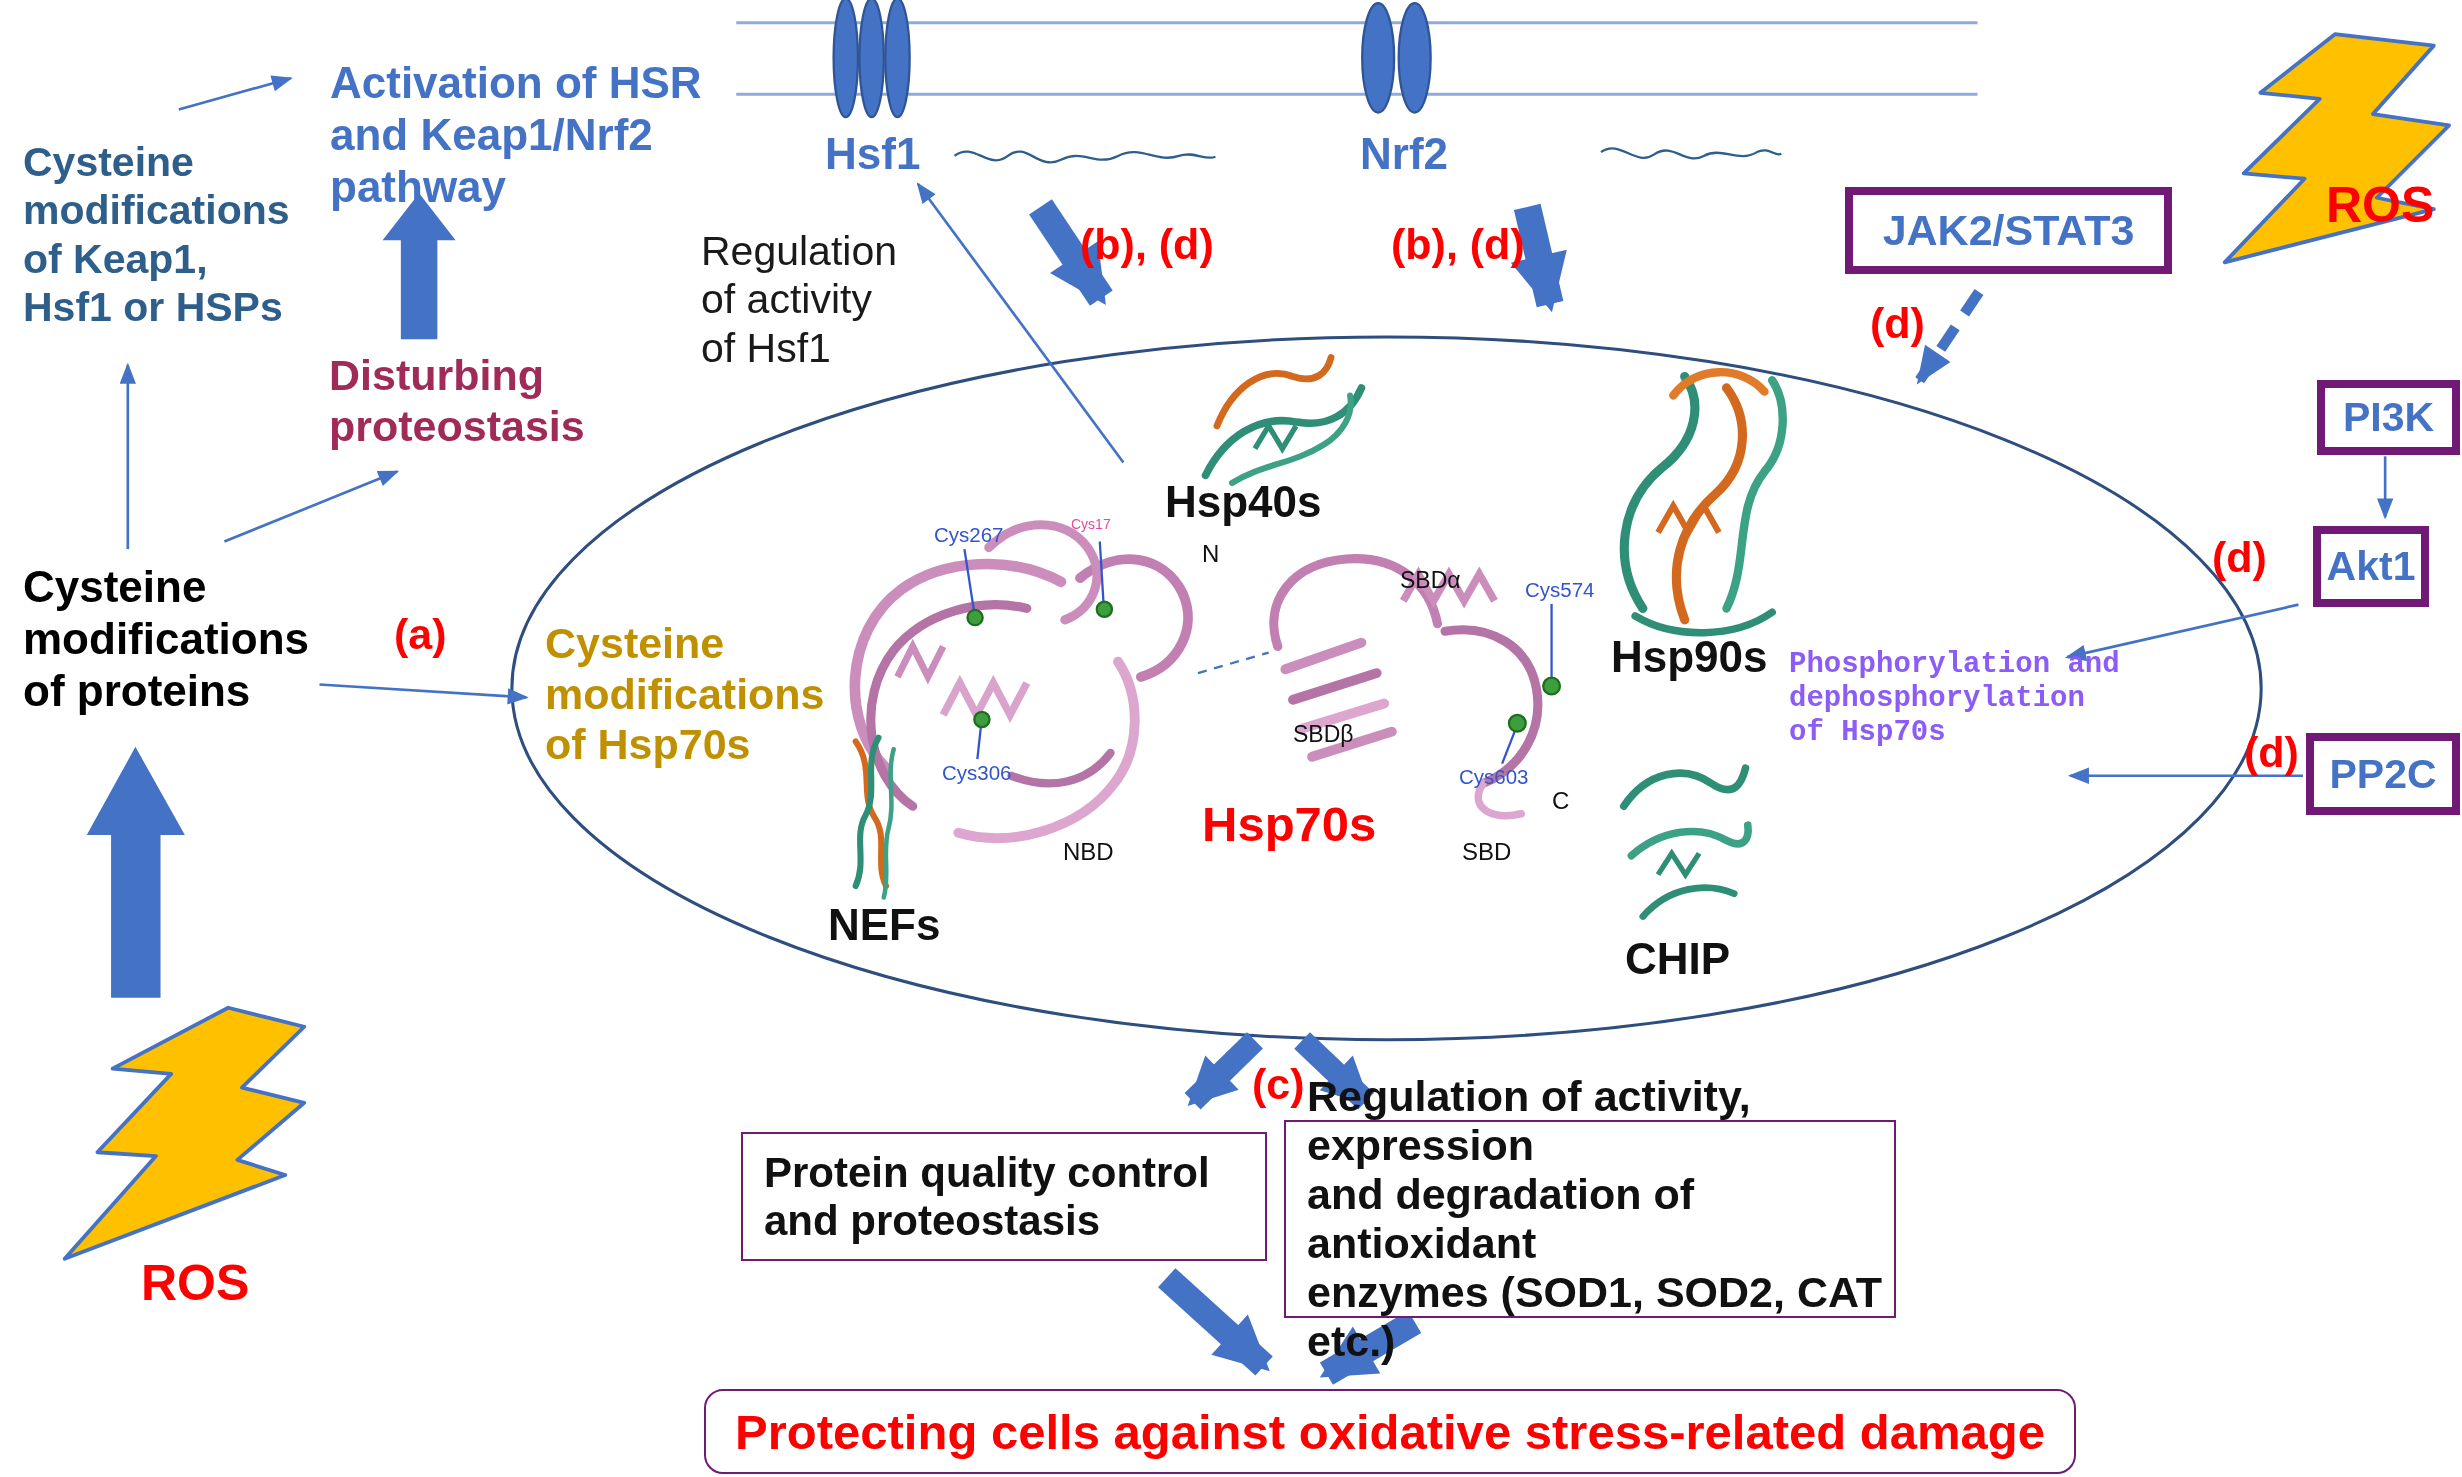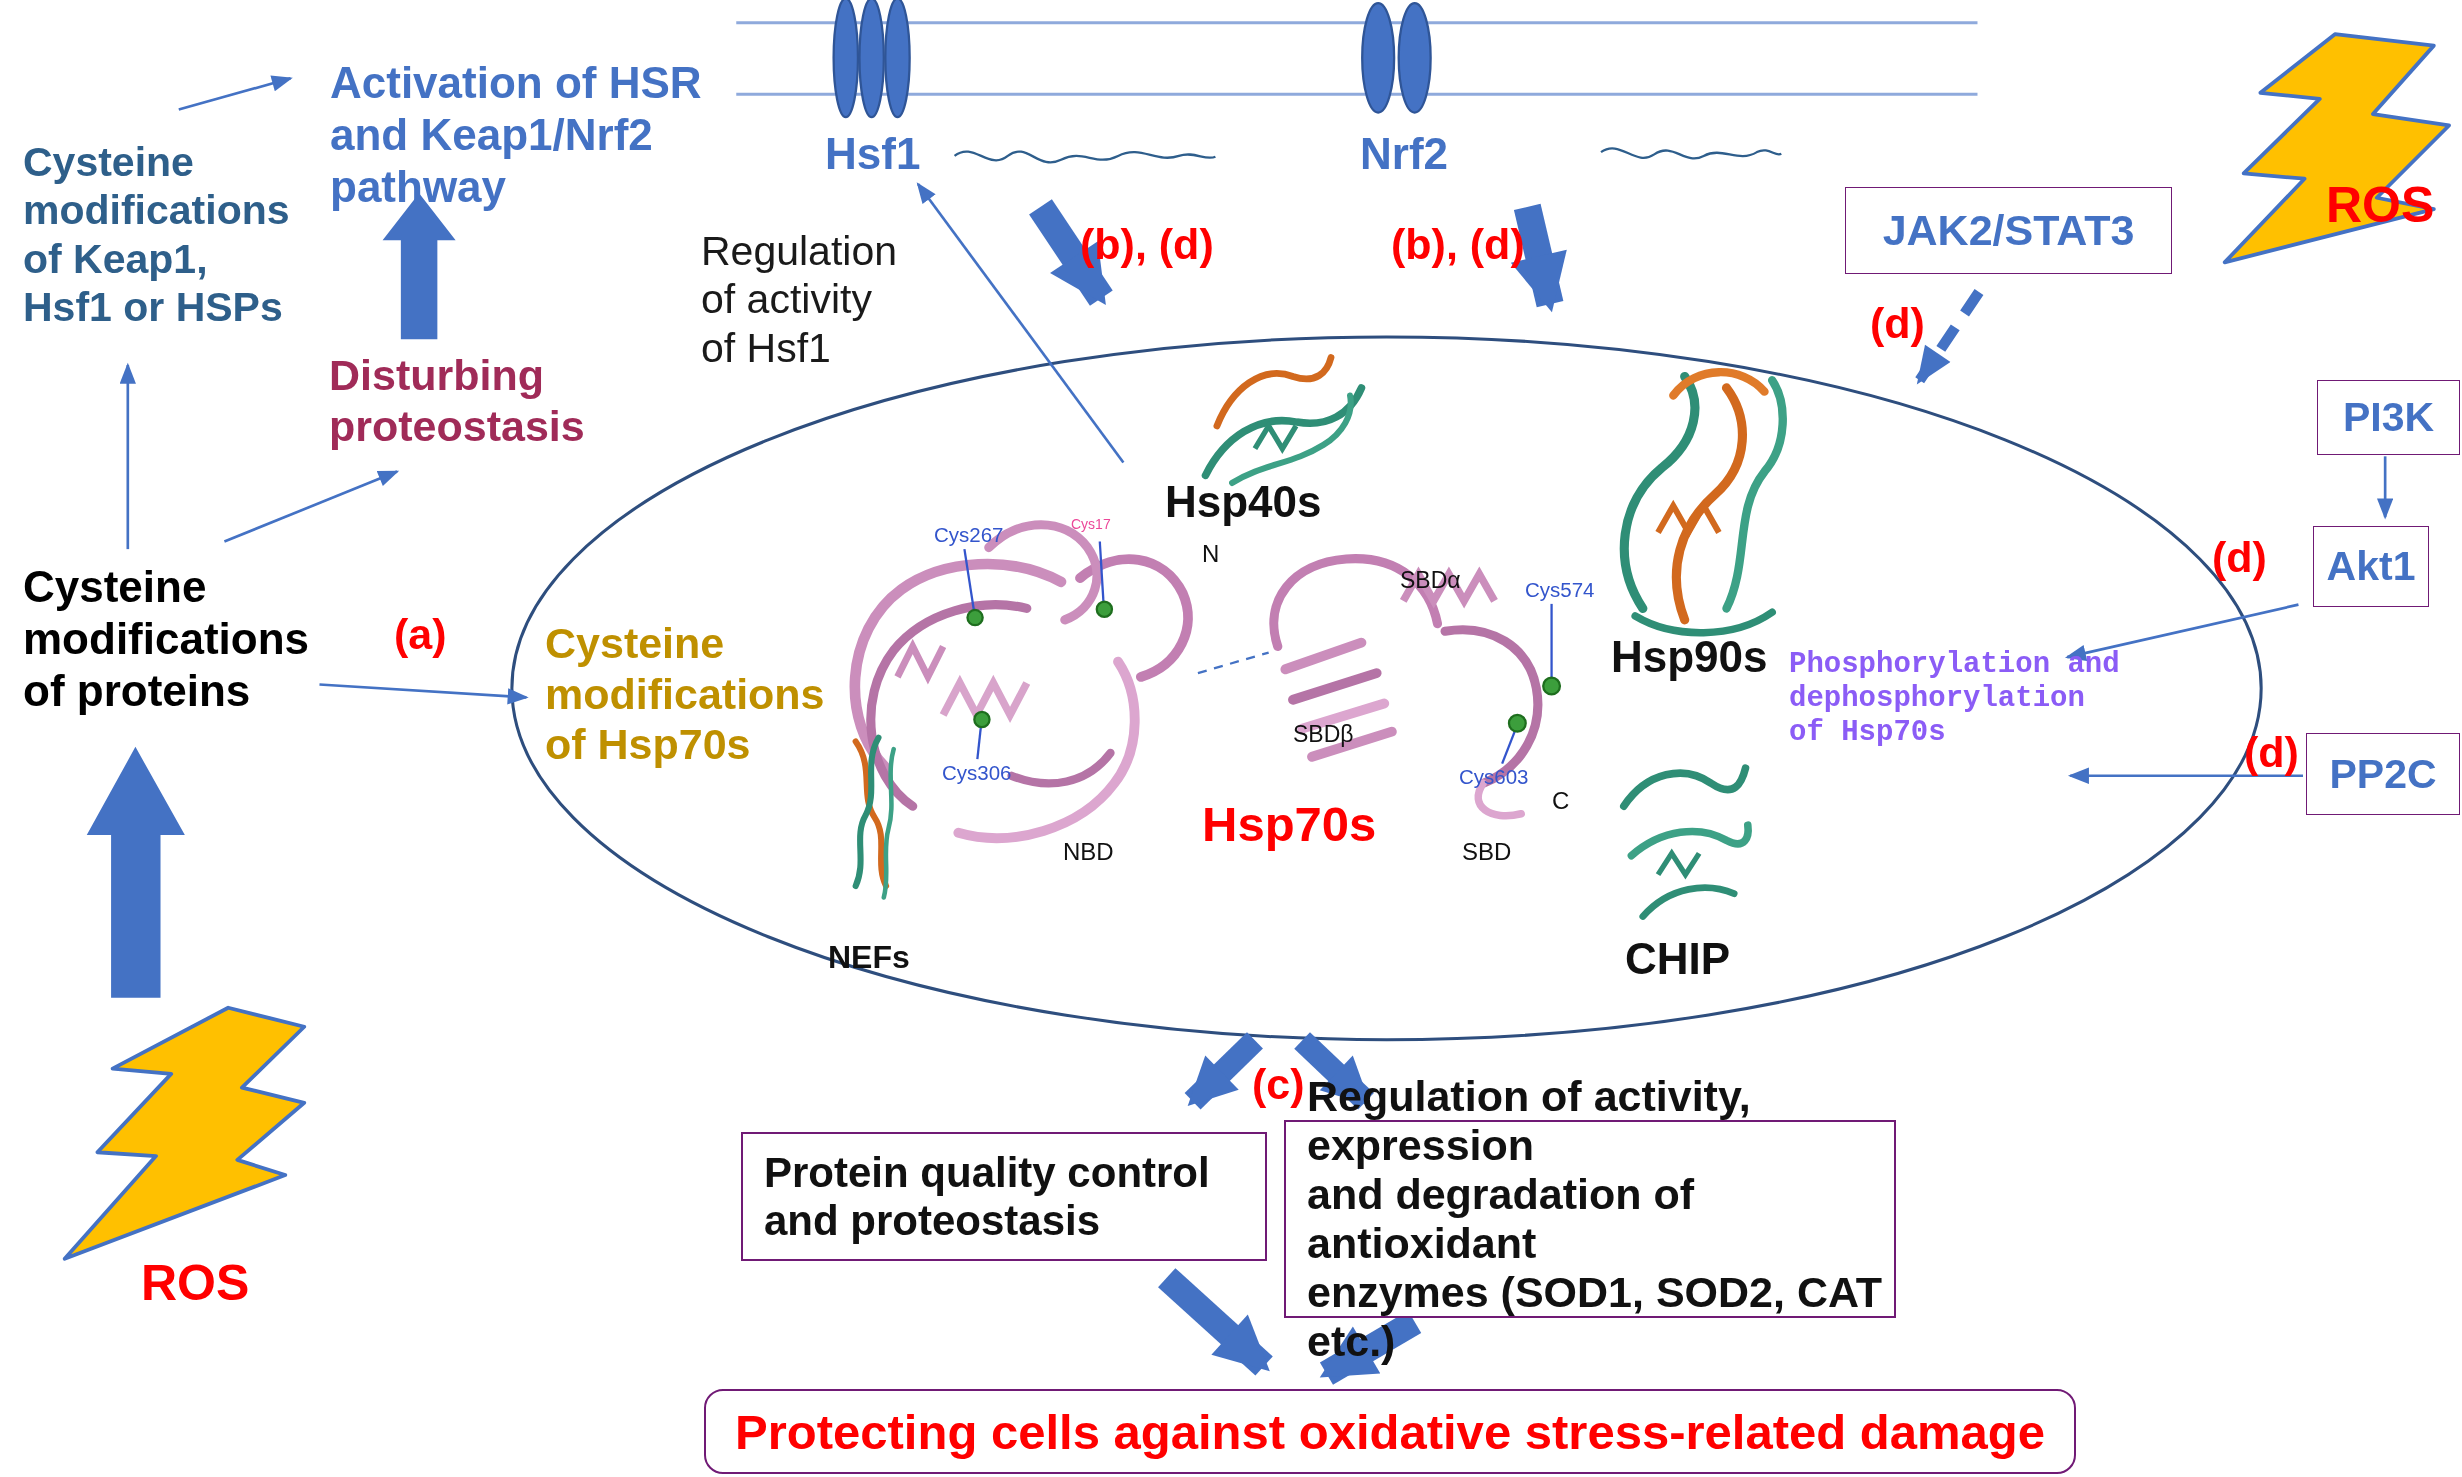--- a/index.html
+++ b/index.html
@@ -2,21 +2,21 @@
 <html style="font-size:12px"><head>
 <meta charset="utf-8">
 <style>
   * { margin:0; padding:0; box-sizing:border-box; }
   html,body { background:#ffffff; }
   body { width:2462px; height:1477px; position:relative; font-family:"Liberation Sans", sans-serif; overflow:hidden; }
   #canvas { position:absolute; left:0; top:0; width:2462px; height:1477px; }
   #art { position:absolute; left:0; top:0; z-index:1; }
   .txt { position:absolute; white-space:pre-line; line-height:1.18; z-index:3; }
   .b { font-weight:bold; }
-  .bluebox { position:absolute; border:1px solid #701a75; display:flex; align-items:center; justify-content:center;
+  .bluebox { position:absolute; border:8px solid #701a75; display:flex; align-items:center; justify-content:center;
              text-align:center; background:#ffffff; z-index:3; white-space:pre-line; }
   .leftbox { justify-content:flex-start; text-align:left; padding-left:21px; align-items:center; }
   .red { color:#FF0000; }
 </style>
 </head>
 <body>
 
 <div id="canvas">
 
 <svg id="art" width="2462" height="1477" viewBox="0 0 3237 1942">
@@ -179,21 +179,21 @@
 <div class="txt b" style="left:545px;top:618px;font-size:43px;color:#BF9000;">Cysteine
 modifications
 of Hsp70s</div>
 <div class="txt b" style="left:1789px;top:648px;font-size:29px;color:#8b5cf6;font-family:Liberation Mono, monospace;">Phosphorylation and
 dephosphorylation
 of Hsp70s</div>
 
 <div class="txt b" style="left:1165px;top:476px;font-size:44px;color:#111111;">Hsp40s</div>
 <div class="txt b" style="left:1611px;top:631px;font-size:44px;color:#111111;">Hsp90s</div>
 <div class="txt b red" style="left:1202px;top:796px;font-size:49px;">Hsp70s</div>
-<div class="txt b" style="left:828px;top:899px;font-size:32px;color:#111111;margin-top:40px;">NEFs</div>
+<div class="txt b" style="left:828px;top:899px;font-size:44px;color:#111111;">NEFs</div>
 <div class="txt b" style="left:1625px;top:933px;font-size:44px;color:#111111;">CHIP</div>
 
 <div class="txt" style="left:934px;top:523px;font-size:20.5px;color:#3355CC;">Cys267</div>
 <div class="txt" style="left:1071px;top:516px;font-size:14px;color:#ec4899;">Cys17</div>
 <div class="txt" style="left:942px;top:761px;font-size:20.5px;color:#3355CC;">Cys306</div>
 <div class="txt" style="left:1525px;top:578px;font-size:20.5px;color:#3355CC;">Cys574</div>
 <div class="txt" style="left:1459px;top:765px;font-size:20.5px;color:#3355CC;">Cys603</div>
 
 <div class="txt" style="left:1202px;top:540px;font-size:24px;color:#111111;">N</div>
 <div class="txt" style="left:1063px;top:838px;font-size:24px;color:#111111;">NBD</div>

